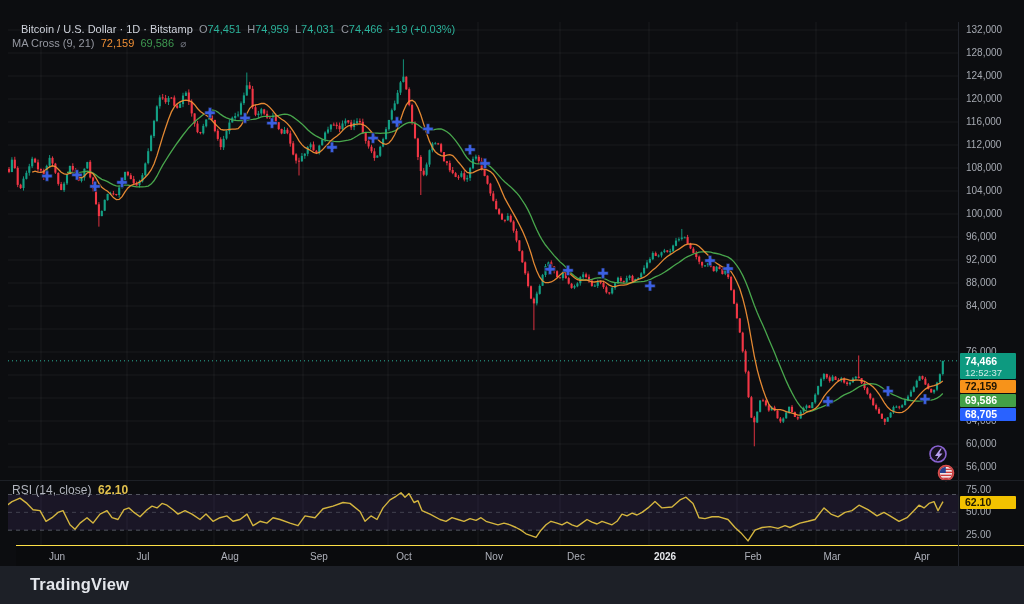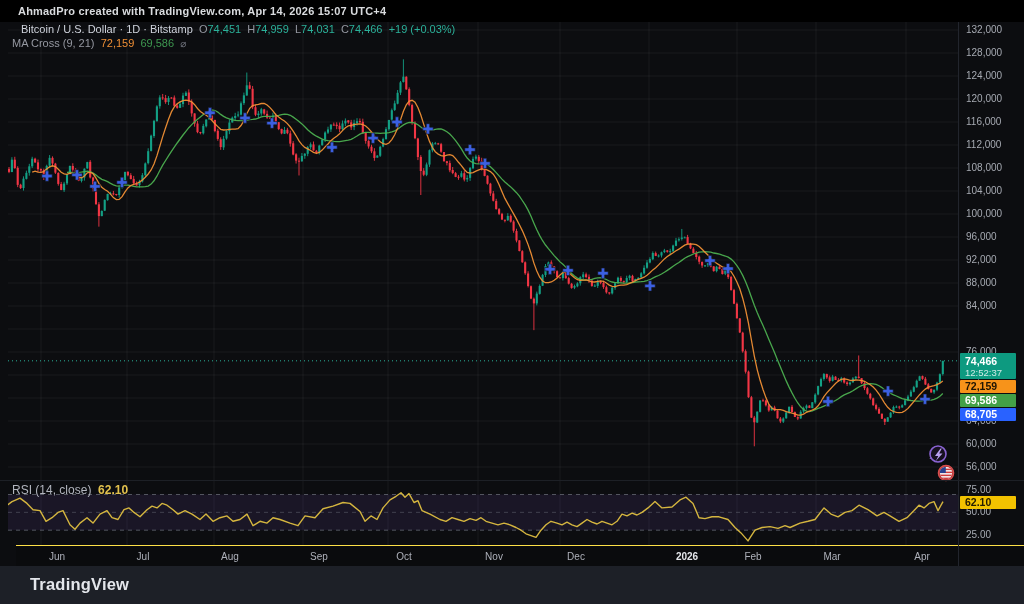--- a/index.html
+++ b/index.html
@@ -22,21 +22,21 @@
   #rsi-legend .val{color:#e2c14d;font-weight:700;}
   
   .tick{position:absolute;left:8px;font-size:10px;color:#a6aab2;line-height:10px;}
   .price-label{position:absolute;left:2px;width:56px;border-radius:1px;
        font-size:10.5px;font-weight:700;color:#fff;padding:0 0 0 5px;box-sizing:border-box;}
   .price-label .cd{font-weight:400;font-size:9.5px;color:rgba(255,255,255,.8);}
   
   #time-axis{left:16px;top:545px;width:1024px;height:21px;background:#0a0b0d;
        border-top:1px solid #fde047;}
   .month{position:absolute;top:5px;font-size:10px;color:#aeb1ba;transform:translateX(-50%);}
-  .month.bold{color:#e4e6ea;font-weight:700;margin-left:22px;}
+  .month.bold{color:#e4e6ea;font-weight:700;}
   
   #footer{left:0;top:566px;width:1024px;height:38px;background:#1d2027;}
   #footer .brand{position:absolute;left:30px;top:9px;font-size:16.5px;font-weight:700;
        color:#e4e6eb;letter-spacing:.2px;}
   #axis-sep{left:958px;top:22px;width:1px;height:544px;background:#22252d;}
   .pane-sep{left:0;width:1024px;height:1px;background:#1d2026;}
 </style>
 </head>
 <body>
 
@@ -785,23 +785,20 @@
         <rect x="939.8" y="466.8" width="12.4" height="12.4" fill="#f5f6f8"></rect>
         <rect x="939.8" y="468.6" width="12.4" height="1.5" fill="#d23c3c"></rect>
         <rect x="939.8" y="471.6" width="12.4" height="1.5" fill="#d23c3c"></rect>
         <rect x="939.8" y="474.6" width="12.4" height="1.5" fill="#d23c3c"></rect>
         <rect x="939.8" y="477.6" width="12.4" height="1.5" fill="#d23c3c"></rect>
         <rect x="939.8" y="466.8" width="6" height="6.2" fill="#29418f"></rect>
       </g>
     </g>
   </svg>
 
-  <div id="attribution-bar" class="abs">
-    <span>AhmadPro created with TradingView.com, Apr 14, 2026 15:07 UTC+4</span>
-  </div>
 
   <div class="abs legend-row" style="top:23px;padding-left:9px;">
     <span>Bitcoin / U.S. Dollar · 1D · Bitstamp</span>&nbsp;
     <span class="dim">O</span><span class="up">74,451</span>&nbsp;
     <span class="dim">H</span><span class="up">74,959</span>&nbsp;
     <span class="dim">L</span><span class="up">74,031</span>&nbsp;
     <span class="dim">C</span><span class="up">74,466</span>&nbsp;
     <span class="up">+19 (+0.03%)</span>
   </div>
   <div class="abs legend-row" style="top:37px;">

